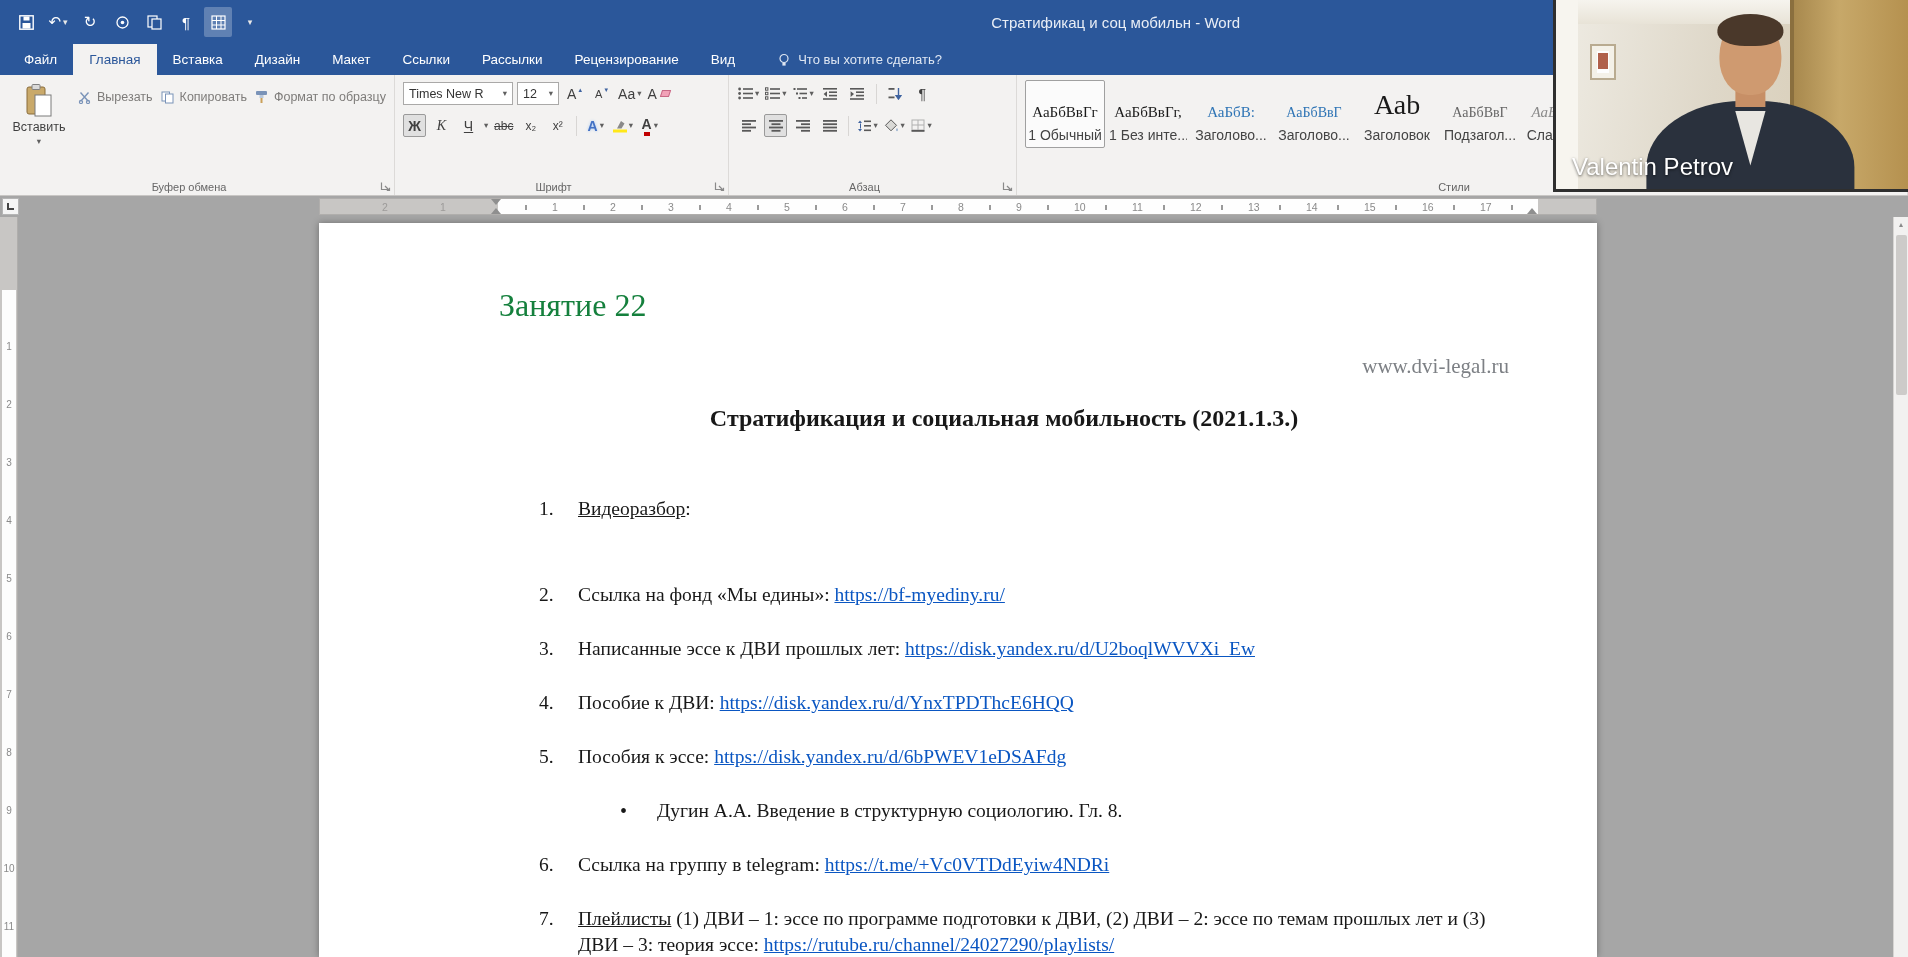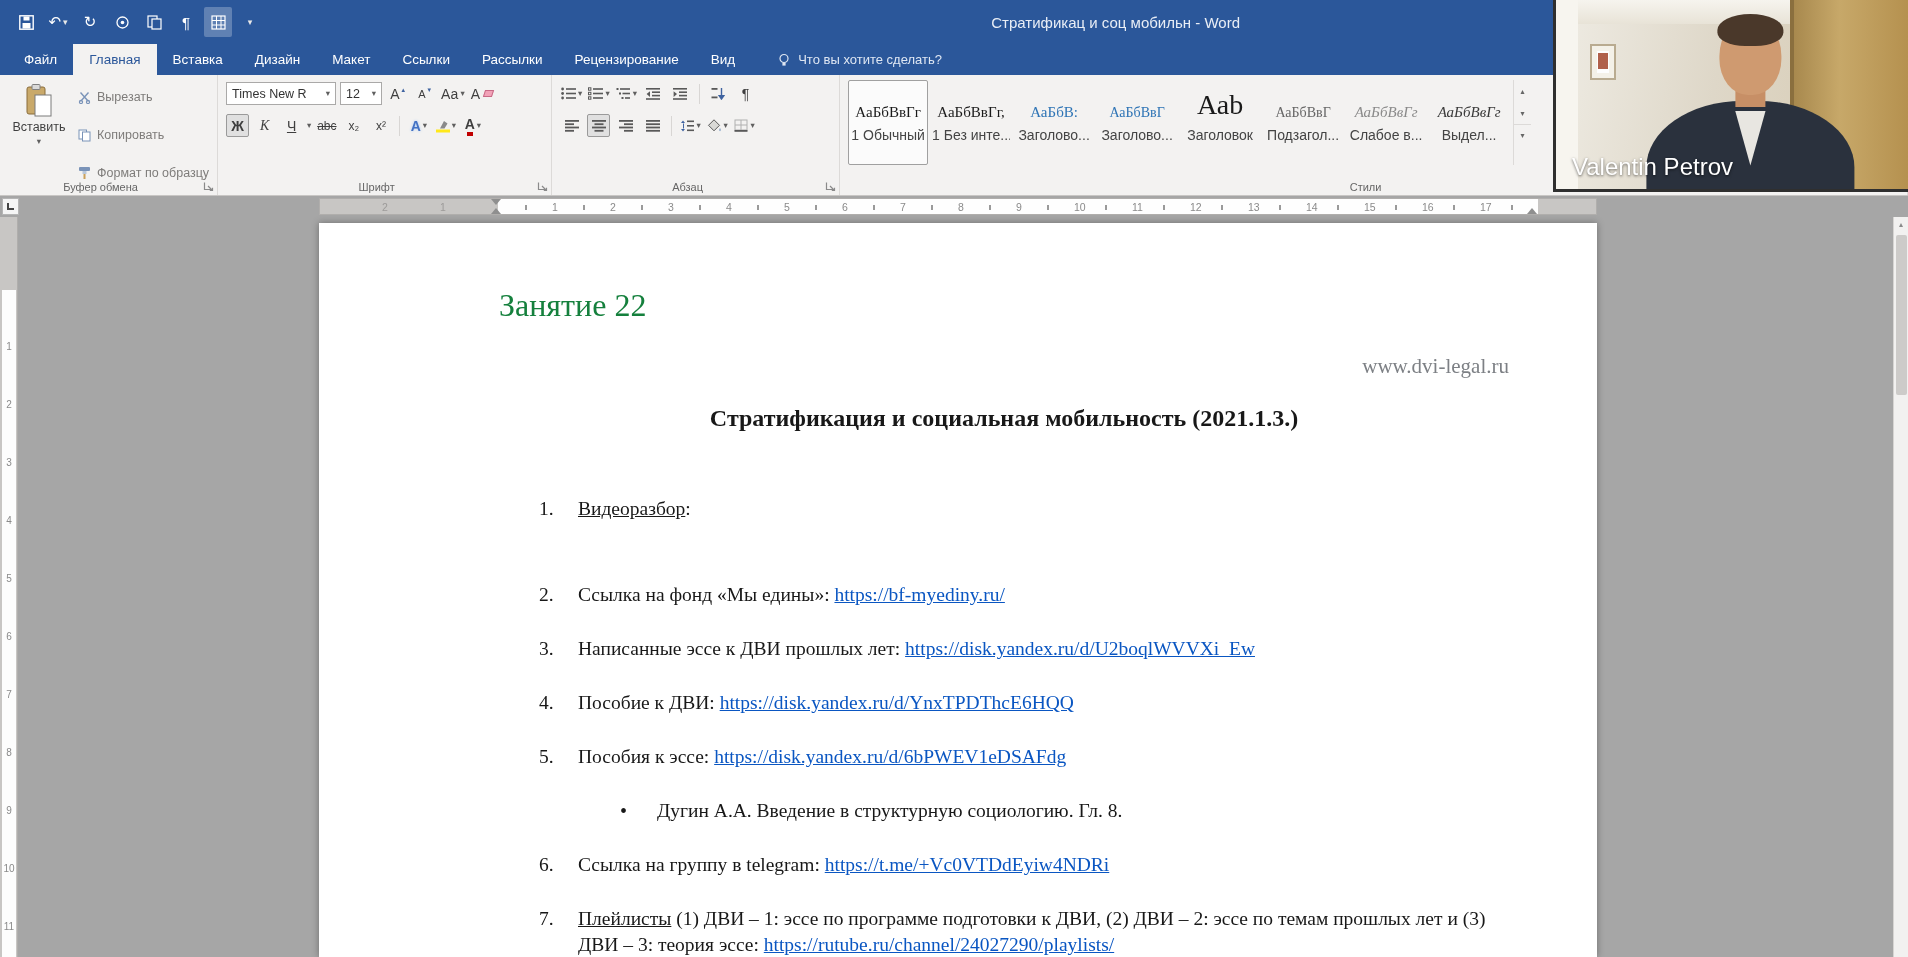--- a/index.html
+++ b/index.html
@@ -31,21 +31,21 @@
 .rrow{display:flex;align-items:center;gap:4px}
 .caret{font-size:8.5px;color:#5f5f5f;line-height:1}
 .rbtn{min-width:23px;height:23px;display:flex;align-items:center;justify-content:center;font-size:14px;color:#3f3f3f;gap:2px;border:1px solid transparent;border-radius:2px}
 .rbtn.active{background:#e0e0e0;border-color:#9a9a9a}
 .vsep{width:1px;height:20px;background:#d8d6d4;margin:0 3px}
 
 
 .clip-flex{display:flex;gap:8px}
 .paste-btn{width:62px;display:flex;flex-direction:column;align-items:center;padding-top:4px;gap:3px}
 .paste-lbl{font-size:12.5px;color:#3f3f3f}
-.clip-col{display:flex;flex-direction:column;gap:16px;padding-top:6px}
+.clip-col{display:flex;flex-direction:row;gap:8px;padding-top:6px}
 .small-btn{display:flex;align-items:center;gap:6px;font-size:12.5px;color:#7e7c7a;height:22px;white-space:nowrap}
 
 
 .g-font{width:334px}
 .combo{display:flex;align-items:center;justify-content:space-between;background:#fff;border:1px solid #aaa9a8;height:23px;padding:0 5px;font-size:12.5px;color:#333;gap:4px}
 .combo-font{width:110px}
 .combo-size{width:42px}
 .mini{font-size:7px;color:#3f63a0;align-self:flex-start;margin-top:3px}
 .b-bold{font-weight:700}
 .b-italic{font-style:italic;font-family:"Liberation Serif",serif}
@@ -57,21 +57,21 @@
 .b-fontcolor::after{content:"";position:absolute;left:2px;right:2px;bottom:0;height:4px;background:#c00000}
 .eraser-chip{width:9px;height:7px;background:#f2a2b8;border:1px solid #c76a86;transform:skewX(-18deg);margin-left:2px}
 
 
 .g-par{width:288px}
 
 
 .g-styles{flex:1;min-width:0;padding-right:2px}
 .styles-wrap{display:flex}
 .styles-gallery{display:flex;gap:3px;overflow:hidden}
-.style-chip{width:80px;flex:0 0 auto;height:85px;padding-top:3px;text-align:center;border:1px solid transparent;border-radius:2px}
+.style-chip{width:80px;flex:0 0 auto;height:68px;padding-top:3px;text-align:center;border:1px solid transparent;border-radius:2px}
 .style-chip.selected{border-color:#a0a0a0;background:#fbfbfb}
 .style-sample{height:38px;display:flex;align-items:flex-end;justify-content:center;font-family:"Liberation Serif",serif;font-size:15px;color:#1a1a1a;white-space:nowrap;overflow:hidden;padding-bottom:1px}
 .style-sample.h1{color:#2e74b5}
 .style-sample.h2{color:#2e74b5;font-size:14px}
 .style-sample.title{font-size:28px}
 .style-sample.subtitle{color:#666;font-size:14px}
 .style-sample.subtle{font-style:italic;color:#8a8a8a}
 .style-sample.emphasis{font-style:italic;color:#3a3a3a}
 .style-label{margin-top:5px;font-size:14px;color:#444;white-space:nowrap;overflow:hidden}
 .gal-arrows{width:18px;display:flex;flex-direction:column;border-left:1px solid #dcdad8;margin-left:4px}

